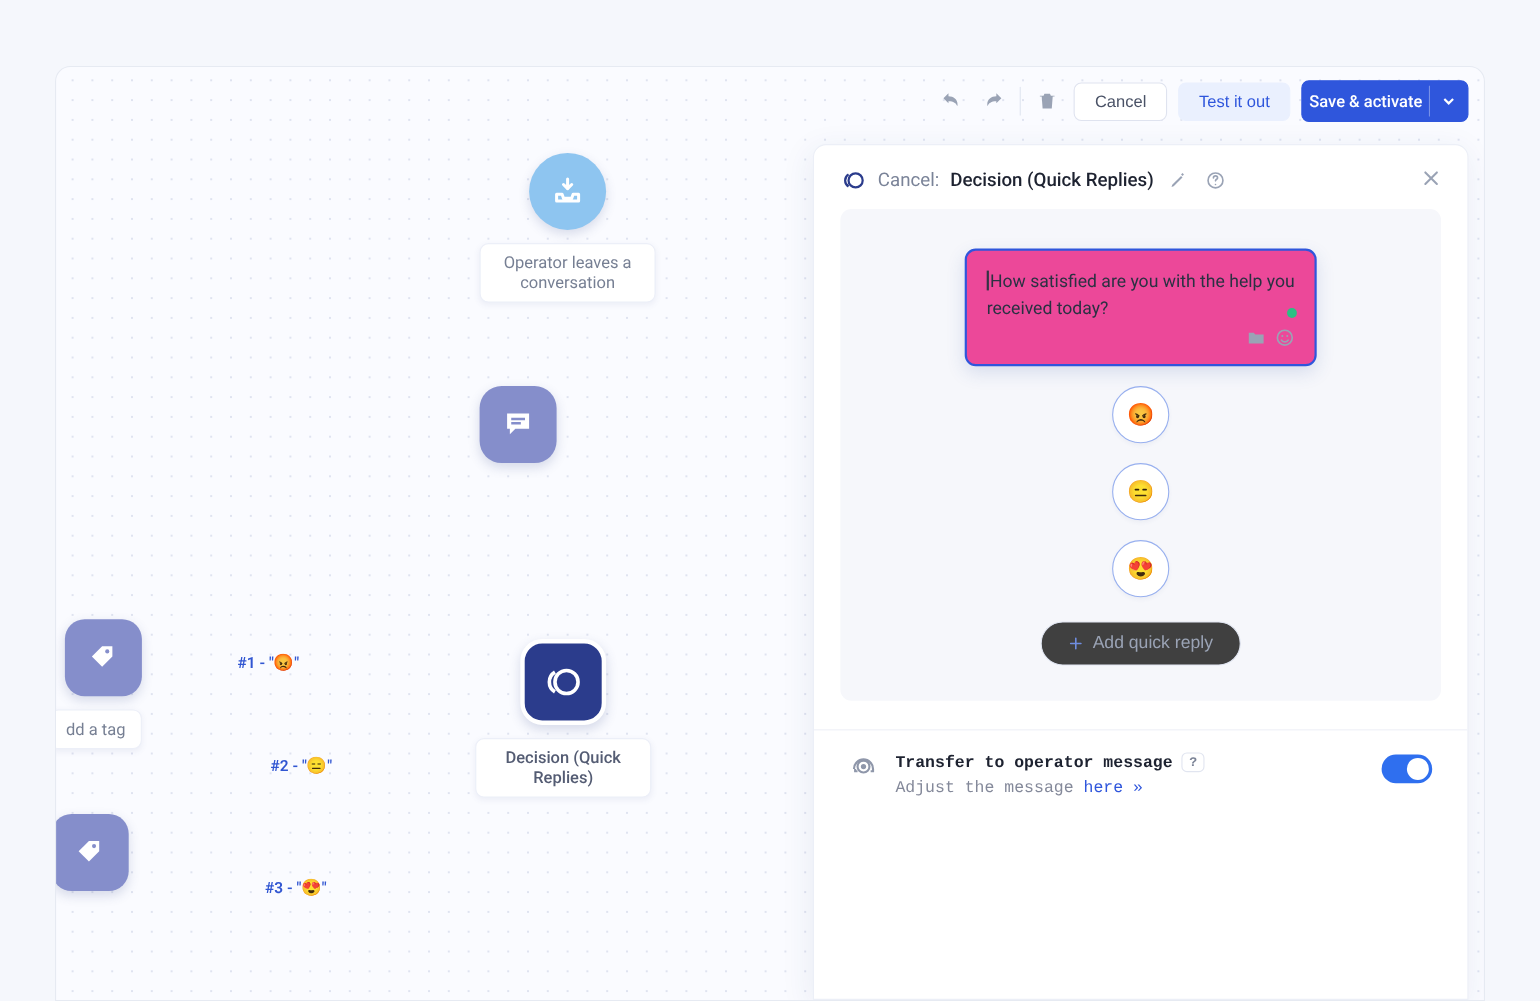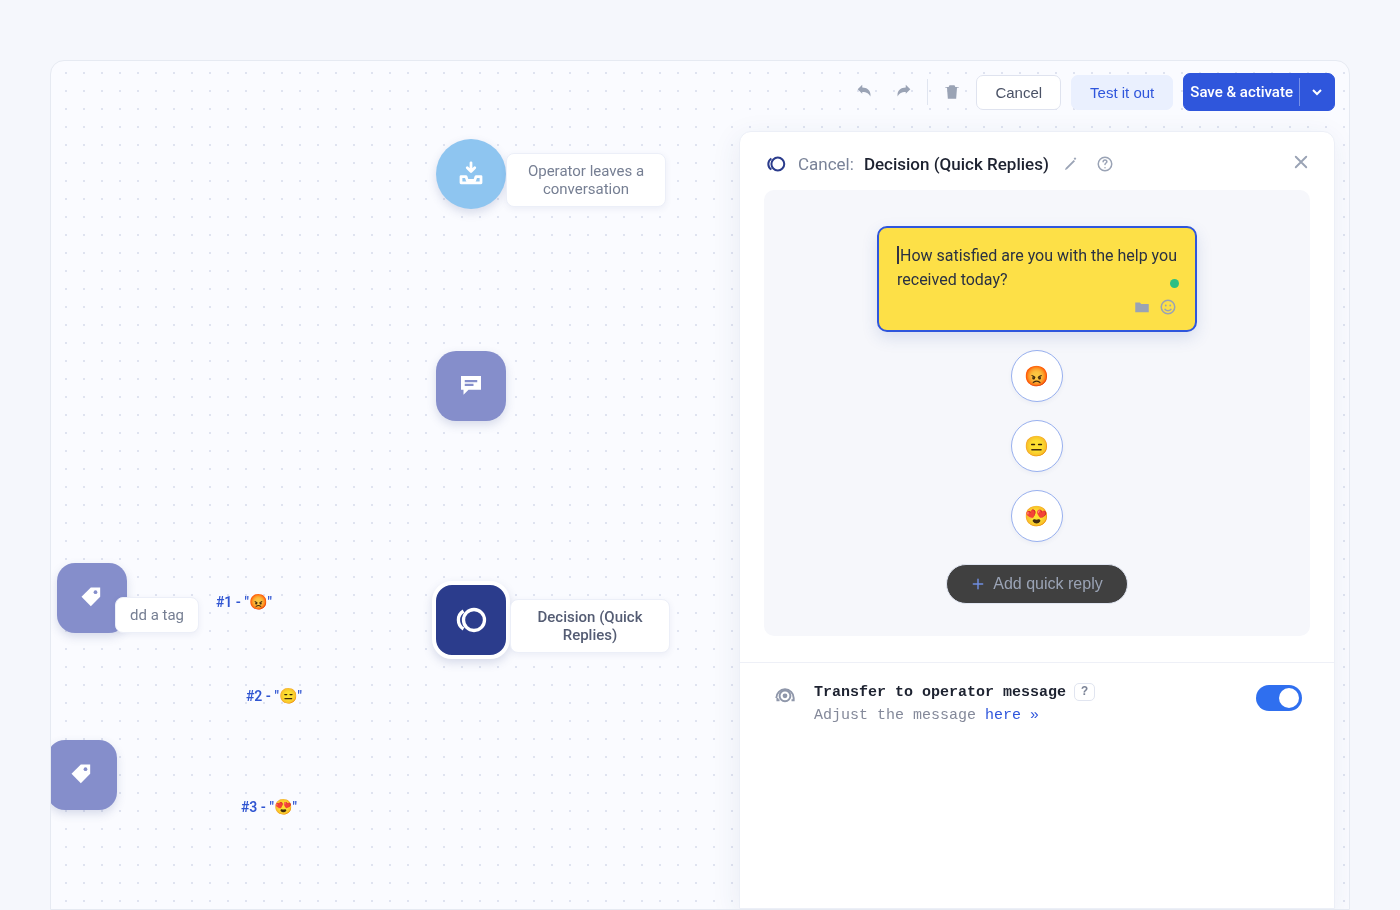--- a/index.html
+++ b/index.html
@@ -66,21 +66,21 @@
   }
   .btn-primary .main { padding: 9px 6px; }
   .btn-primary .caret {
     border-left: 1px solid rgba(255,255,255,0.35);
     padding: 9px 12px;
     display: flex; align-items: center;
   }
   
   .node {
     position: absolute;
-    display: flex; flex-direction: row; align-items: center;
+    display: flex; flex-direction: column; align-items: center;
     z-index: 5;
   }
   .node .icon-bubble {
     width: 70px; height: 70px; border-radius: 20px;
     display: flex; align-items: center; justify-content: center;
     box-shadow: 0 4px 10px rgba(60,80,140,0.18);
     background: #858ecb;
   }
   .icon-bubble.circle { border-radius: 50%; }
   .icon-bubble.blue-light { background:#8ec5f0; }
@@ -136,21 +136,21 @@
   .panel-header .head-icon { width:24px; height:24px; color:#9aa3b5; display:flex;align-items:center;justify-content:center; }
   .panel-header .close { margin-left:auto; color:#9aa3b5; font-size:20px; }
   .panel-body {
     background:#f6f7fb;
     margin: 0 24px;
     border-radius: 10px;
     padding: 36px 30px 32px;
     display:flex; flex-direction:column; align-items:center; gap:14px;
   }
   .prompt-card {
-    background:#fde047;
+    background:#ec4899;
     border:2px solid #2f56dc;
     border-radius:10px;
     box-shadow: 0 6px 16px rgba(50,80,160,0.15);
     padding: 16px 18px 10px;
     width: 320px;
     position:relative;
   }
   .prompt-card .text { color:#2a3142; font-size:16px; line-height:1.5; }
   .prompt-card .cursor { border-left:2px solid #334; height:18px; display:inline-block; vertical-align:-3px; margin-right:1px;}
   .prompt-card .green-dot { position:absolute; right:16px; bottom:42px; width:9px; height:9px; background:#2cbf84; border-radius:50%;}

